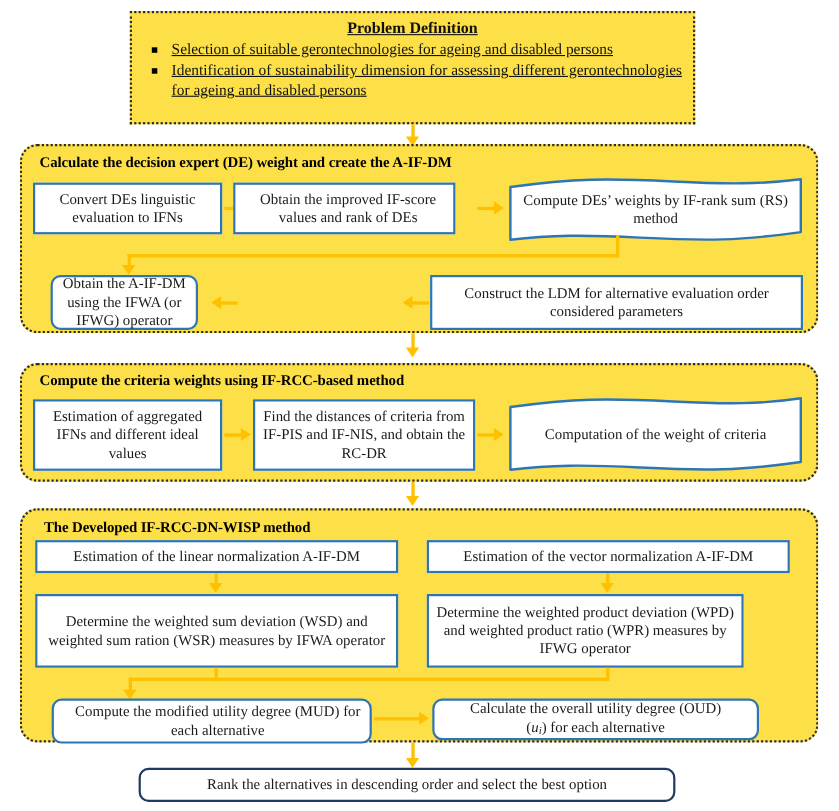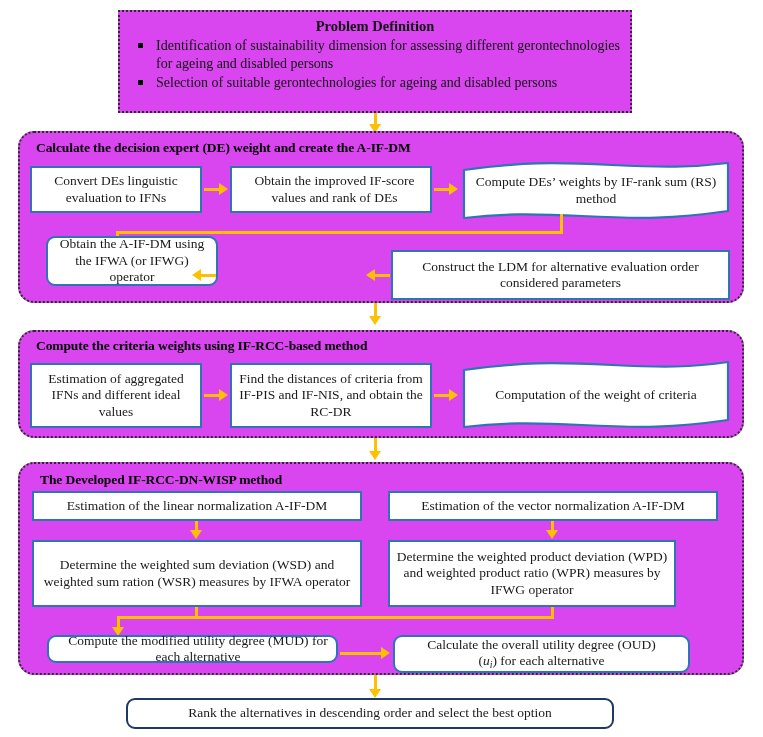--- a/index.html
+++ b/index.html
@@ -4,21 +4,22 @@
 <style>
   html,body{margin:0;padding:0;background:#ffffff;}
   body{width:763px;height:737px;font-family:"Liberation Serif","DejaVu Serif",serif;color:#111;}
   #root{position:relative;width:763px;height:737px;overflow:hidden;}
 
   
   .group{
     position:absolute;
     border:2px dotted #2b2b2b;
     box-sizing:border-box;
-    background:#d946ef;
+    background:#fde047;
+    text-decoration:underline;
   }
   .group.rounded{border-radius:16px;}
   .group-title{
     position:absolute;
     font-weight:bold;
     font-size:13.5px;
     letter-spacing:-0.1px;
     color:#000;
     white-space:nowrap;
   }
@@ -89,62 +90,62 @@
 <body>
 
 <div id="root">
 
   <div class="group" style="left:118px;top:10px;width:514px;height:103px;">
     <div style="padding:6px 10px 4px 10px;">
       <div class="pd-title">Problem Definition</div>
       <ul class="pd-list">
         <li>
           <span class="bullet"></span>
-          <span>Identification of sustainability dimension for assessing different gerontechnologies for ageing and disabled persons</span>
+          <span>Selection of suitable gerontechnologies for ageing and disabled persons</span>
         </li>
         <li>
           <span class="bullet"></span>
-          <span>Selection of suitable gerontechnologies for ageing and disabled persons</span>
+          <span>Identification of sustainability dimension for assessing different gerontechnologies for ageing and disabled persons</span>
         </li>
       </ul>
     </div>
   </div>
 
   <div class="conn v" style="left:374px;top:113px;height:14px;"></div>
   <div class="arrow-head ah-down" style="left:369px;top:124px;"></div>
 
   <div class="group rounded" style="left:18px;top:131px;width:726px;height:172px;"></div>
   <div class="group-title" style="left:36px;top:140px;">Calculate the decision expert (DE) weight and create the A-IF-DM</div>
 
   <div class="node sharp" style="left:30px;top:166px;width:172px;height:47px;">
     <span>Convert DEs linguistic evaluation to IFNs</span>
   </div>
   <div class="conn h" style="left:204px;top:188px;width:16px;"></div>
   <div class="arrow-head ah-right" style="left:219px;top:183px;"></div>
 
-  <div class="node sharp" style="left:230px;top:166px;width:202px;height:47px;padding-left:12px;">
+  <div class="node sharp" style="left:212px;top:166px;width:202px;height:47px;padding-left:12px;">
     <span>Obtain the improved IF-score values and rank of DEs</span>
   </div>
   <div class="conn h" style="left:434px;top:188px;width:16px;"></div>
   <div class="arrow-head ah-right" style="left:449px;top:183px;"></div>
 
   <div class="wave" style="left:462px;top:161px;width:268px;height:59px;">
     <svg viewBox="0 0 268 59" preserveAspectRatio="none">
       <path d="M2,9 C60,1 90,1 150,4 C200,6.5 230,6.5 266,2
                L266,50 C210,58 180,58 120,55 C70,52.5 38,52.5 2,57 Z" fill="#ffffff" stroke="#2e75b6" stroke-width="2.2" stroke-linejoin="round"></path>
     </svg>
     <span class="wtext">Compute DEs’ weights by IF-rank sum (RS) method</span>
   </div>
 
   <div class="conn v" style="left:560px;top:214px;height:20px;"></div>
   <div class="conn h" style="left:116px;top:231px;width:447px;"></div>
   <div class="conn v" style="left:116px;top:231px;height:12px;"></div>
   <div class="arrow-head ah-down" style="left:111px;top:241px;"></div>
 
-  <div class="node round" style="left:46px;top:236px;width:172px;height:50px;">
+  <div class="node round" style="left:46px;top:250px;width:134px;height:50px;">
     <span>Obtain the A-IF-DM using the IFWA  (or IFWG) operator</span>
   </div>
 
   <div class="arrow-head ah-left" style="left:192px;top:269px;"></div>
   <div class="conn h" style="left:200px;top:274px;width:16px;"></div>
 
 
   <div class="arrow-head ah-left" style="left:366px;top:269px;"></div>
   <div class="conn h" style="left:374px;top:274px;width:16px;"></div>
 
@@ -203,21 +204,21 @@
   <div class="node sharp" style="left:388px;top:540px;width:288px;height:67px;align-items:center;">
     <span>Determine the weighted product deviation (WPD) and weighted product ratio (WPR) measures by IFWG operator</span>
   </div>
 
   <div class="conn v" style="left:195px;top:607px;height:12px;"></div>
   <div class="conn v" style="left:551px;top:607px;height:12px;"></div>
   <div class="conn h" style="left:117px;top:616px;width:437px;"></div>
   <div class="conn v" style="left:117px;top:616px;height:13px;"></div>
   <div class="arrow-head ah-down" style="left:112px;top:627px;"></div>
 
-  <div class="node round" style="left:47px;top:635px;width:291px;height:28px;padding-left:16px;">
+  <div class="node round" style="left:47px;top:635px;width:291px;height:41px;padding-left:16px;">
     <span>Compute the modified utility degree (MUD) for each alternative</span>
   </div>
 
   <div class="conn h" style="left:340px;top:652px;width:42px;"></div>
   <div class="arrow-head ah-right" style="left:381px;top:647px;"></div>
 
   <div class="node round" style="left:393px;top:635px;width:297px;height:38px;">
     <span>
       <span>Calculate the overall utility degree (OUD)</span><br>
       <span><span>(</span><span class="it">u</span><span class="sub it">i</span><span>) for each alternative</span></span>

